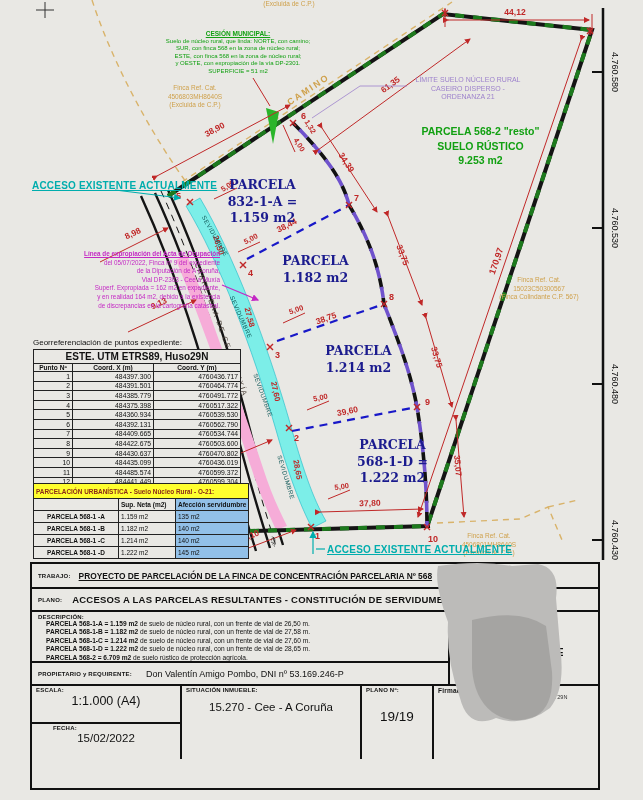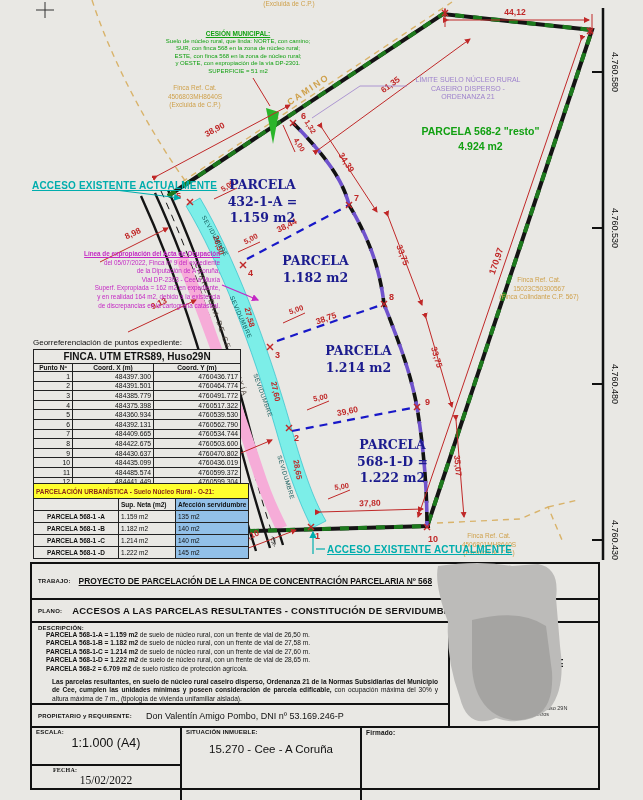--- a/index.html
+++ b/index.html
@@ -295,61 +295,62 @@
 </div>
 
 <div class="abs purple-note" style="left:406px;top:76px;width:124px;">
   <div>LÍMITE SUELO  NÚCLEO RURAL</div>
   <div>CASEIRO DISPERSO -</div>
   <div>ORDENANZA 21</div>
 </div>
 
 <div class="abs resto-note" style="left:388px;top:124px;width:185px;">
   <div>PARCELA 568-2 "resto"</div>
-  <div>4.924 m2</div>
+  <div>SUELO RÚSTICO</div>
+  <div>9.253 m2</div>
 </div>
 
 <div class="abs orange-note" style="left:494px;top:276px;width:90px;">
   <div>Finca Ref. Cat.</div>
   <div>15023C50300567</div>
   <div>(Finca Colindante C.P. 567)</div>
 </div>
 
 <div class="abs orange-note" style="left:446px;top:532px;width:86px;">
   <div>Finca Ref. Cat.</div>
   <div>4506801MH8640S</div>
   <div>(Excluida de C.P.)</div>
 </div>
 
 <div class="abs cyan-note" style="left:327px;top:544px;">ACCESO EXISTENTE ACTUALMENTE</div>
 
 <div class="abs parcel-label" style="left:200px;top:177px;width:125px;">
   <div>PARCELA</div>
-  <div>432-1-A =</div>
+  <div>832-1-A =</div>
   <div>1.159 m2</div>
 </div>
 <div class="abs parcel-label" style="left:253px;top:253px;width:125px;">
   <div>PARCELA</div>
   <div>1.182 m2</div>
 </div>
 <div class="abs parcel-label" style="left:296px;top:343px;width:125px;">
   <div>PARCELA</div>
   <div>1.214 m2</div>
 </div>
 <div class="abs parcel-label" style="left:330px;top:437px;width:125px;">
   <div>PARCELA</div>
   <div>568-1-D =</div>
   <div>1.222 m2</div>
 </div>
 
 <div class="abs tbl-title" style="left:33px;top:338px;">Georreferenciación de puntos expediente:</div>
 <table class="tbl abs" id="coordtbl" style="left:33px;top:349px;">
   <tbody>
         <tr>
-          <th class="hd" colspan="3">FINCA. UTM ETRS89, Huso29N</th>
+          <th class="hd" colspan="3">ESTE. UTM ETRS89, Huso29N</th>
         </tr>
   <tr>
     <th class="sub" style="width:34px">Punto Nº</th>
     <th class="sub" style="width:76px">Coord. X (m)</th>
     <th class="sub" style="width:82px">Coord. Y (m)</th>
   </tr>
   <tr>
           <td>1</td>
           <td>484397.300</td>
           <td>4760436.717</td>
@@ -439,29 +440,29 @@
         </tr>
   <tr>
           <td class="nm">PARCELA 568-1 -D</td>
           <td>1.222 m2</td>
           <td class="blue">145 m2</td>
         </tr>
 </tbody>
     </table>
 
 <div id="titleblock">
-  <div class="tb-row" style="height:36px;padding:0 6px;align-items:center;">
+  <div class="tb-row" style="height:25px;padding:0 6px;align-items:center;">
     <span class="tb-lbl">TRABAJO:</span>
     <span class="tb-trabajo-val">PROYECTO DE PARCELACIÓN DE LA FINCA DE CONCENTRACIÓN PARCELARIA Nº 568</span>
   </div>
   <div class="tb-row" style="height:23px;padding:0 6px;">
     <span class="tb-lbl">PLANO:</span>
     <span class="tb-plano-val">ACCESOS A LAS PARCELAS RESULTANTES - CONSTITUCIÓN DE SERVIDUMBRE</span>
   </div>
-  <div style="display:flex;height:105px;border-bottom:2px solid #111;box-sizing:border-box;">
+  <div style="display:flex;height:74px;border-bottom:2px solid #111;box-sizing:border-box;">
     <div style="flex:1;display:flex;flex-direction:column;box-sizing:border-box;">
       <div style="flex:1;padding:2px 6px;overflow:hidden;">
         <div class="tb-lbl">DESCRIPCIÓN:</div>
         <div style="padding-left:8px;">
           <div class="dline"><span class="b">PARCELA 568-1-A = 1.159 m2</span><span> de suelo de núcleo rural, con un frente de vial de 26,50 m.</span></div>
           <div class="dline"><span class="b">PARCELA 568-1-B = 1.182 m2</span><span> de suelo de núcleo rural, con un frente de vial de 27,58 m.</span></div>
           <div class="dline"><span class="b">PARCELA 568-1-C = 1.214 m2</span><span> de suelo de núcleo rural, con un frente de vial de 27,60 m.</span></div>
           <div class="dline"><span class="b">PARCELA 568-1-D = 1.222 m2</span><span> de suelo de núcleo rural, con un frente de vial de 28,65 m.</span></div>
           <div class="dline"><span class="b">PARCELA 568-2 = 6.709 m2</span><span> de suelo rústico de protección agrícola.</span></div>
           <div class="dpar" style="padding:0 4px 0 6px;"><span class="b">Las parcelas resultantes, en suelo de núcleo rural caseiro disperso, Ordenanza 21 de la Normas Subsidiarias del Municipio de Cee, cumplen las unidades mínimas y poseen consideración de parcela edificable,</span><span> con ocupación máxima del 30% y altura máxima de 7 m., (tipología de vivienda unifamiliar aislada).</span></div>
@@ -491,31 +492,35 @@
       <div style="font-size:5.5px;color:#333;margin-top:2px;">COORD. UTM, ETRS89, Huso 29N</div>
       <div style="font-size:5.5px;color:#333;">Acotación en metros</div>
     </div>
   </div>
   <div style="display:flex;height:73px;box-sizing:border-box;">
     <div style="width:148px;box-sizing:border-box;display:flex;flex-direction:column;">
       <div style="flex:1;border-bottom:2px solid #111;padding:1px 4px;">
         <div class="tb-lbl">ESCALA:</div>
         <div style="font-size:12.5px;text-align:center;margin-top:1px;">1:1.000 (A4)</div>
       </div>
-      <div style="flex:1;padding:1px 21px;font-family:Liberation Serif, serif;">
+      <div style="flex:1;padding:1px 21px;">
         <div class="tb-lbl">FECHA:</div>
         <div style="font-size:11.5px;text-align:center;margin-top:1px;">15/02/2022</div>
       </div>
     </div>
     <div style="width:180px;border-left:2px solid #111;box-sizing:border-box;padding:1px 4px;">
       <div class="tb-lbl">SITUACIÓN INMUEBLE:</div>
       <div style="font-size:11.5px;text-align:center;margin-top:6px;line-height:17px;">
         <div>15.270 - Cee - A Coruña</div>
       </div>
     </div>
+    <div style="width:72px;border-left:2px solid #111;box-sizing:border-box;padding:1px 4px;">
+      <div class="tb-lbl">PLANO Nº:</div>
+      <div style="font-size:13.5px;text-align:center;margin-top:16px;">19/19</div>
+    </div>
     <div style="flex:1;border-left:2px solid #111;box-sizing:border-box;padding:1px 4px;">
       <div class="tb-lbl" style="font-weight:bold;font-size:6.5px;">Firmado:</div>
     </div>
   </div>
 </div>
 
 <svg class="abs" style="left:420px;top:560px;z-index:6;" width="160" height="172" viewBox="0 0 160 172">
   <path d="M18,6 Q60,0 92,6 L118,4 Q140,8 136,38 L140,86 Q146,128 130,148 Q104,168 76,158 Q48,170 40,138 Q26,100 28,62 Q14,24 18,6 Z" fill="#bcbbb9"></path>
   <path d="M52,60 Q100,48 126,66 L132,112 Q134,146 116,156 Q92,166 72,152 Q54,138 52,108 Z" fill="#a5a4a2"></path>
 </svg>

